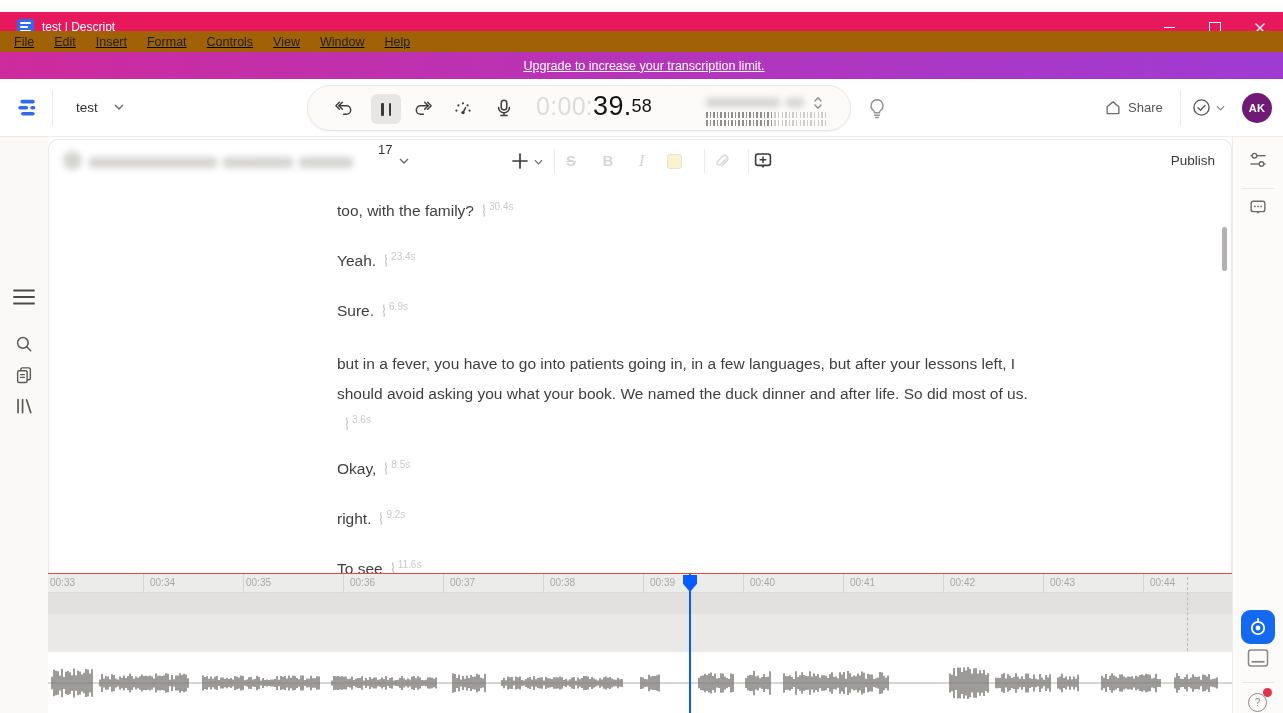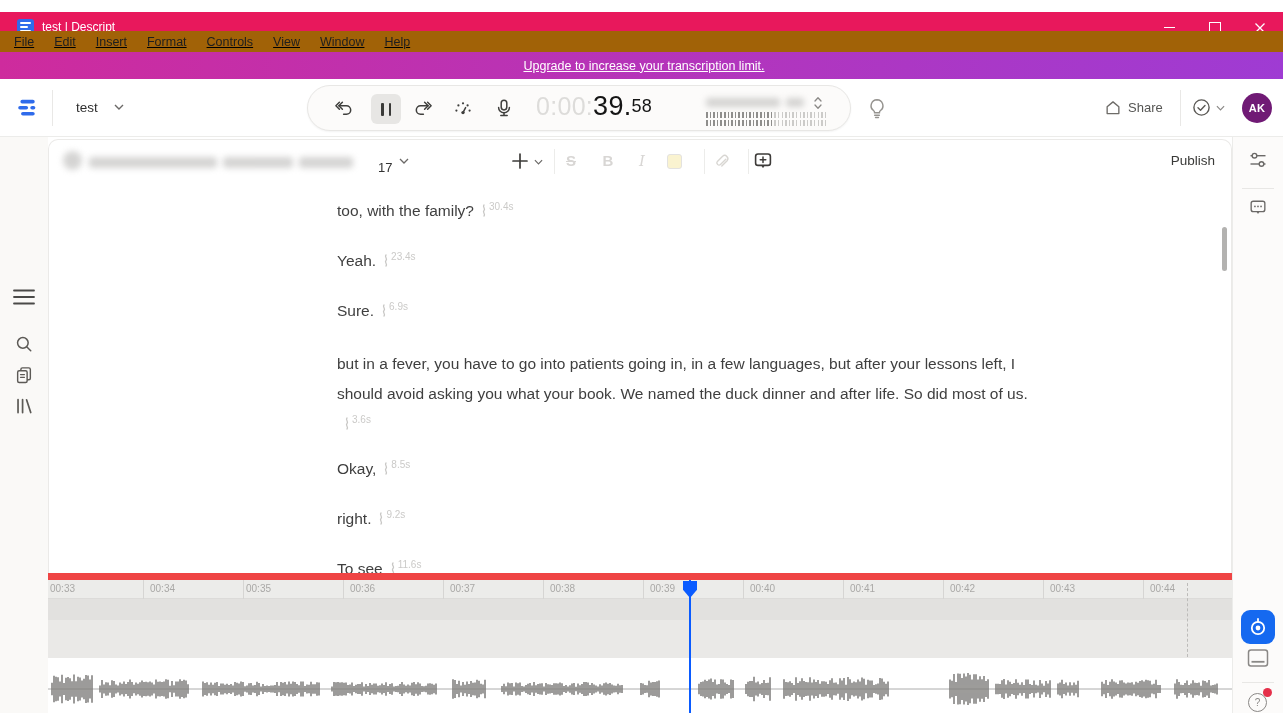--- a/index.html
+++ b/index.html
@@ -48,38 +48,38 @@
 
   
   .sidebar{left:0;top:137px;width:48px;height:576px;background:#faf9f7;}
 
   
   .doccard{left:48px;top:139px;width:1184px;height:434px;background:#fff;border:1px solid #ebeae8;border-bottom:none;
            border-radius:10px 10px 0 0;box-sizing:border-box;overflow:hidden;}
   .hdr-divider{position:absolute;top:9px;width:1px;height:25px;background:#ececea;}
   .fmt-letter{position:absolute;top:12px;width:22px;text-align:center;font-size:15px;color:#d8d6d4;}
   .publish{position:absolute;right:16px;top:13px;font-size:13.5px;color:#3a3a38;cursor:pointer;}
-  .page-num{position:absolute;left:329px;top:20px;font-size:13px;color:#333;}
+  .page-num{position:absolute;left:329px;top:2px;font-size:13px;color:#333;}
   .tblock{position:absolute;font-size:15.5px;color:#3f3f3f;line-height:20px;}
   .tblock.para{width:704px;line-height:30px;}
   .gap-time{font-size:10px;color:#cbcac8;position:relative;top:-6px;margin-left:1px;}
   .gap-ico{display:inline-block;vertical-align:-1px;margin-left:6px;}
   .scrollthumb{position:absolute;left:1173px;top:87px;width:5px;height:44px;border-radius:3px;background:#b3b2b0;}
 
   
   .rail{left:1232px;top:137px;width:51px;height:576px;background:#fcfbfa;border-left:1px solid #ececea;box-sizing:border-box;}
   .rail-div{position:absolute;left:9px;width:32px;height:1px;background:#e8e7e5;}
   .targetbtn{position:absolute;left:8px;top:473px;width:34px;height:34px;border-radius:9px;background:#1569F0;
              display:flex;align-items:center;justify-content:center;cursor:pointer;}
   .helpdot{position:absolute;left:30px;top:551px;width:9px;height:9px;border-radius:50%;background:#E5304A;}
   .help-circle{position:absolute;left:15px;top:556px;width:17px;height:17px;border:1.4px solid #8a8886;border-radius:50%;
                color:#8a8886;font-size:10px;display:flex;align-items:center;justify-content:center;}
 
   
-  .timeline{left:48px;top:573px;width:1184px;height:140px;background:#e5e5e5;border-top:7px solid #ef4444;box-sizing:border-box;overflow:hidden;}
+  .timeline{left:48px;top:573px;width:1184px;height:140px;background:#e5e5e5;border-top:1px solid #ef4444;box-sizing:border-box;overflow:hidden;}
   .ruler{position:absolute;left:0;top:0;width:1184px;height:19px;background:#ececea;border-bottom:1px solid #dcdbd9;box-sizing:border-box;cursor:pointer;}
   .tick-label{position:absolute;top:3px;font-size:10px;color:#a9a8a6;}
   .tick-line{position:absolute;top:0;width:1px;height:19px;background:#d6d5d3;}
   .band1{position:absolute;left:0;top:19px;width:1184px;height:21px;background:#e2e1df;}
   .band2{position:absolute;left:0;top:40px;width:1184px;height:38px;background:#eae9e7;}
   .wavezone{position:absolute;left:0;top:78px;width:1184px;height:62px;background:#fff;}
   .chip{position:absolute;top:43px;height:30px;background:#fff;border-radius:8px;box-shadow:0 0 0 1px rgba(0,0,0,.07);
         display:flex;align-items:center;justify-content:center;font-size:11px;color:#9a9a98;cursor:grab;}
   .dashline{position:absolute;left:1139px;top:3px;width:0;height:74px;border-left:1px dashed #bcbbb9;}
   .playhead-line{position:absolute;left:641px;top:0;width:2px;height:140px;background:#0A5BFF;}

